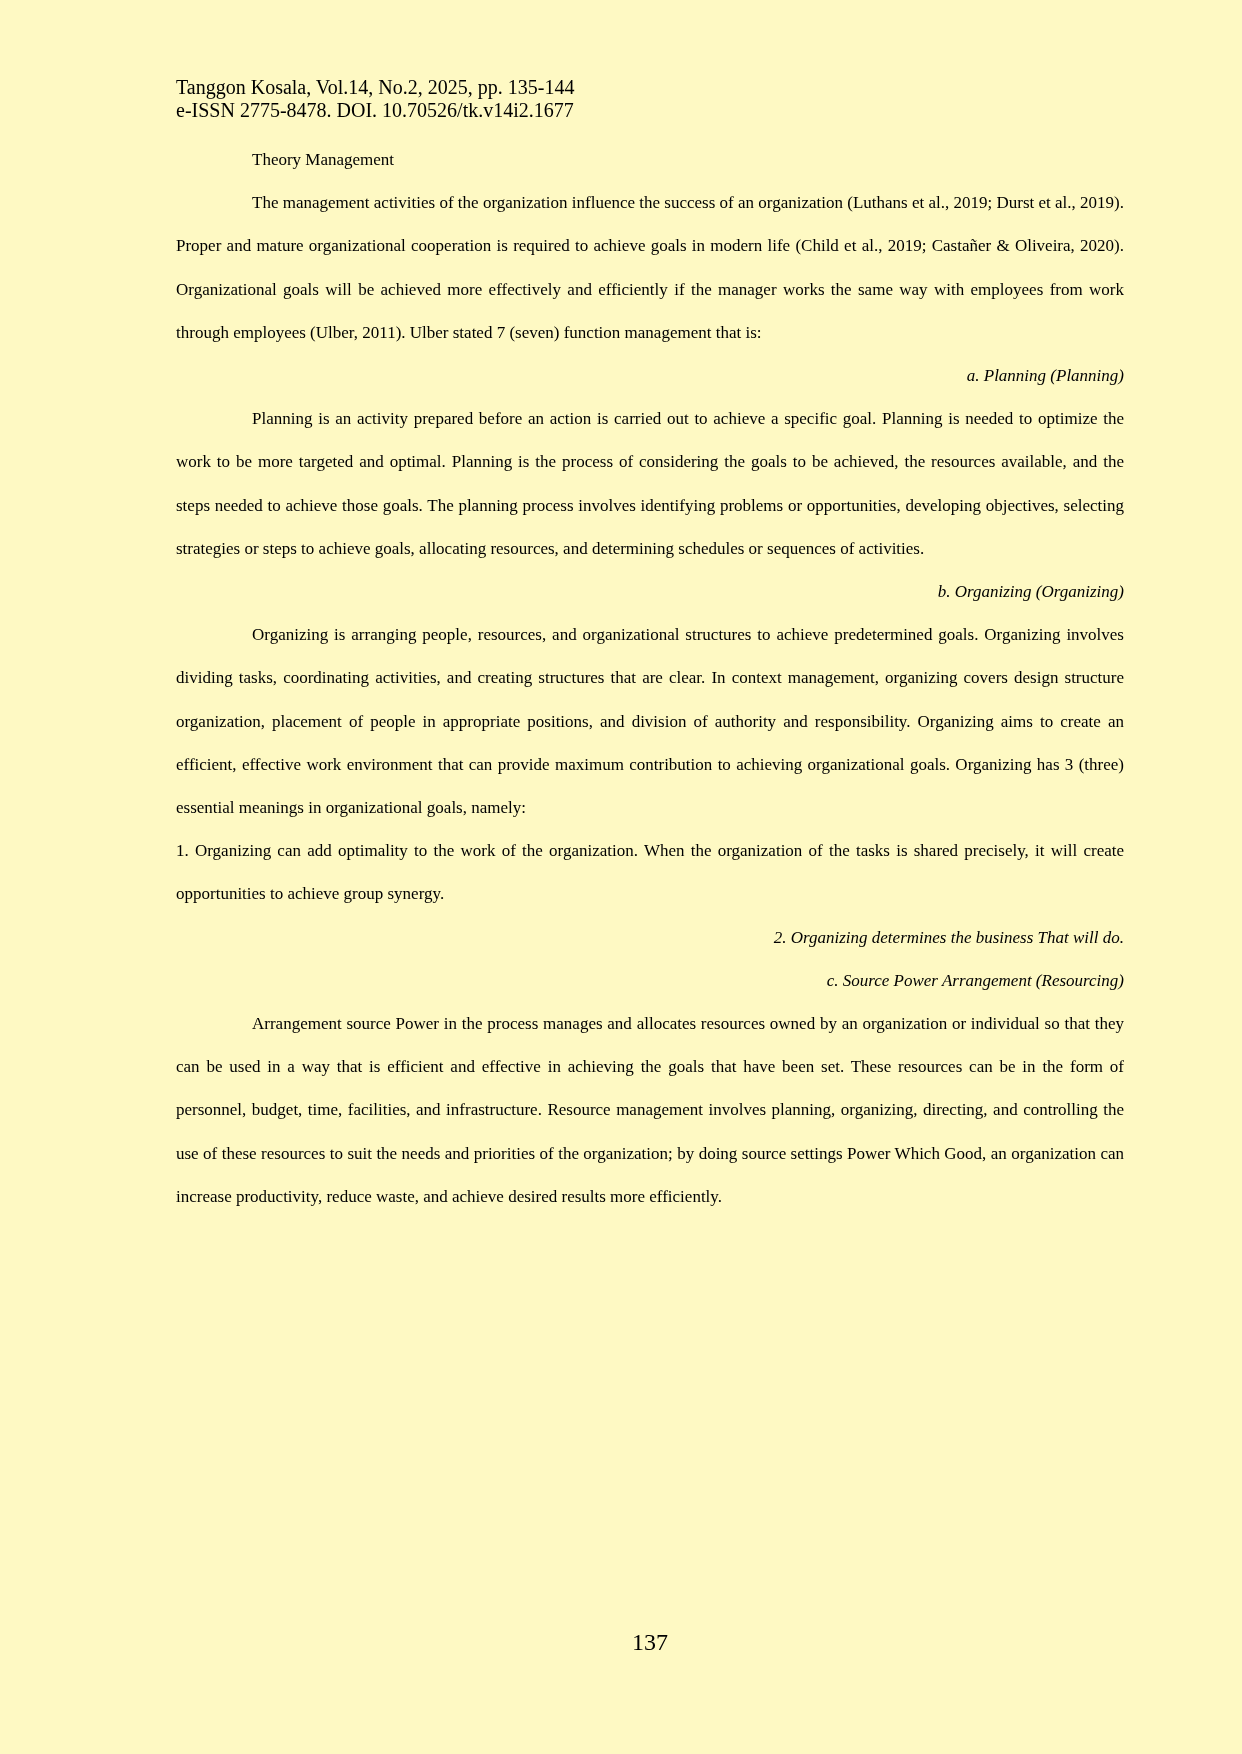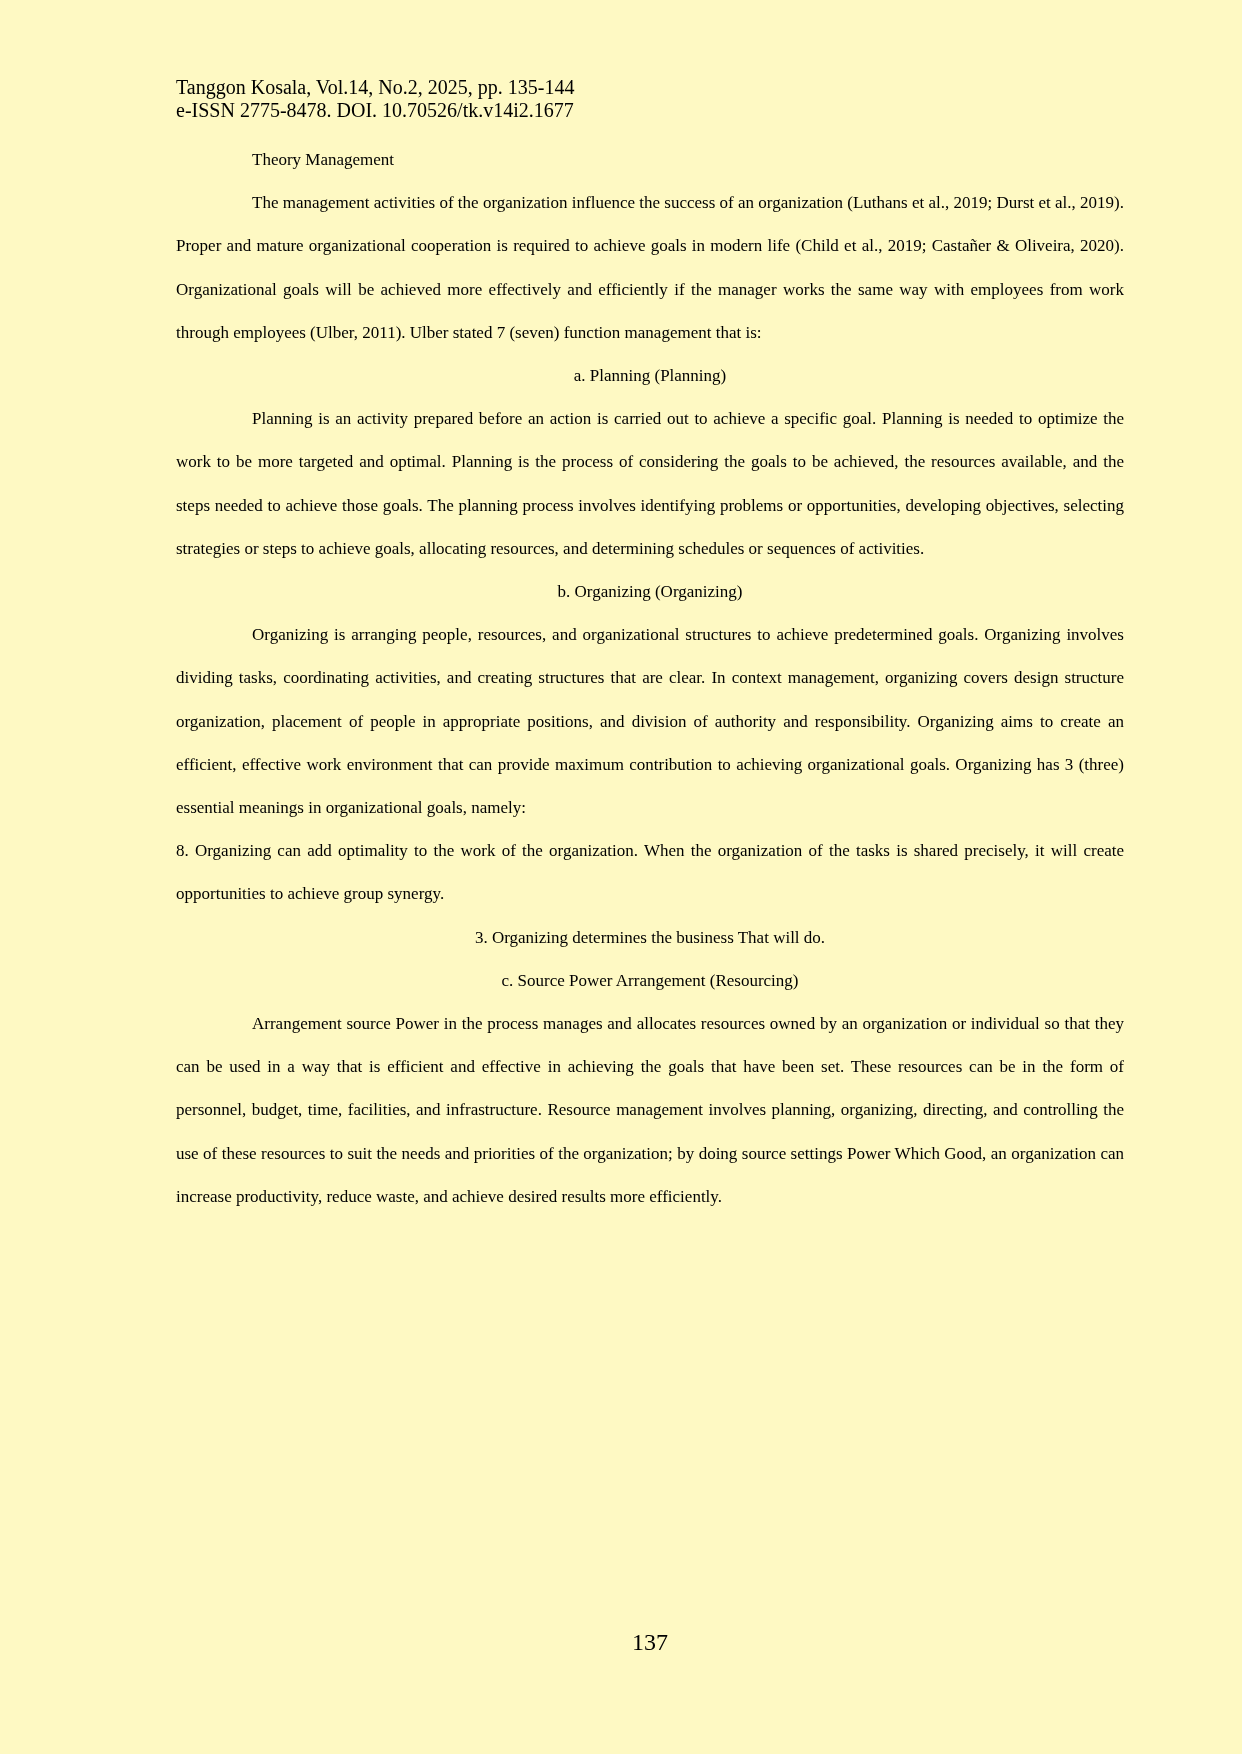--- a/index.html
+++ b/index.html
@@ -44,22 +44,23 @@
   }
   .b-para {
     text-align: justify;
     text-indent: 76px;
   }
   .b-flush {
     text-align: justify;
     text-indent: 0;
   }
   .b-label {
-    text-align: center;
+    text-align: right;
     text-indent: 0;
+    font-style: italic;
   }
   .page-footer {
     position: absolute;
     left: 176px;
     top: 1630px;
     width: 948px;
     text-align: center;
     font-size: 24px;
     line-height: 24px;
   }
@@ -74,22 +75,22 @@
     <div>e-ISSN 2775-8478. DOI. 10.70526/tk.v14i2.1677</div>
   </header>
 
   <main class="article-body">
     <p class="b-title">Theory Management</p>
     <p class="b-para">The management activities of the organization influence the success of an organization (Luthans et al., 2019; Durst et al., 2019). Proper and mature organizational cooperation is required to achieve goals in modern life (Child et al., 2019; Castañer &amp; Oliveira, 2020). Organizational goals will be achieved more effectively and efficiently if the manager works the same way with employees from work through employees (Ulber, 2011). Ulber stated 7 (seven) function management that is:</p>
     <p class="b-label">a. Planning (Planning)</p>
     <p class="b-para">Planning is an activity prepared before an action is carried out to achieve a specific goal. Planning is needed to optimize the work to be more targeted and optimal. Planning is the process of considering the goals to be achieved, the resources available, and the steps needed to achieve those goals. The planning process involves identifying problems or opportunities, developing objectives, selecting strategies or steps to achieve goals, allocating resources, and determining schedules or sequences of activities.</p>
     <p class="b-label">b. Organizing (Organizing)</p>
     <p class="b-para">Organizing is arranging people, resources, and organizational structures to achieve predetermined goals. Organizing involves dividing tasks, coordinating activities, and creating structures that are clear. In context management, organizing covers design structure organization, placement of people in appropriate positions, and division of authority and responsibility. Organizing aims to create an efficient, effective work environment that can provide maximum contribution to achieving organizational goals. Organizing has 3 (three) essential meanings in organizational goals, namely:</p>
-    <p class="b-flush">8. Organizing can add optimality to the work of the organization. When the organization of the tasks is shared precisely, it will create opportunities to achieve group synergy.</p>
-    <p class="b-label">3. Organizing determines the business That will do.</p>
+    <p class="b-flush">1. Organizing can add optimality to the work of the organization. When the organization of the tasks is shared precisely, it will create opportunities to achieve group synergy.</p>
+    <p class="b-label">2. Organizing determines the business That will do.</p>
     <p class="b-label">c. Source Power Arrangement (Resourcing)</p>
     <p class="b-para">Arrangement source Power in the process manages and allocates resources owned by an organization or individual so that they can be used in a way that is efficient and effective in achieving the goals that have been set. These resources can be in the form of personnel, budget, time, facilities, and infrastructure. Resource management involves planning, organizing, directing, and controlling the use of these resources to suit the needs and priorities of the organization; by doing source settings Power Which Good, an organization can increase productivity, reduce waste, and achieve desired results more efficiently.</p>
   </main>
 
   <footer class="page-footer">
     <span>137</span>
   </footer>
 
 </div>
 

